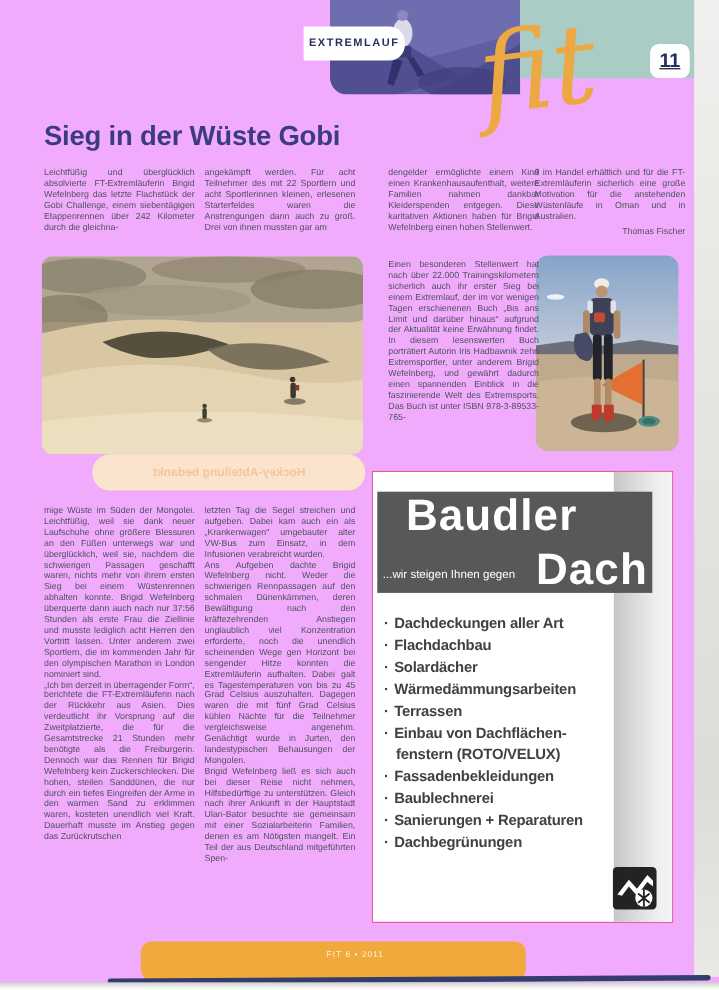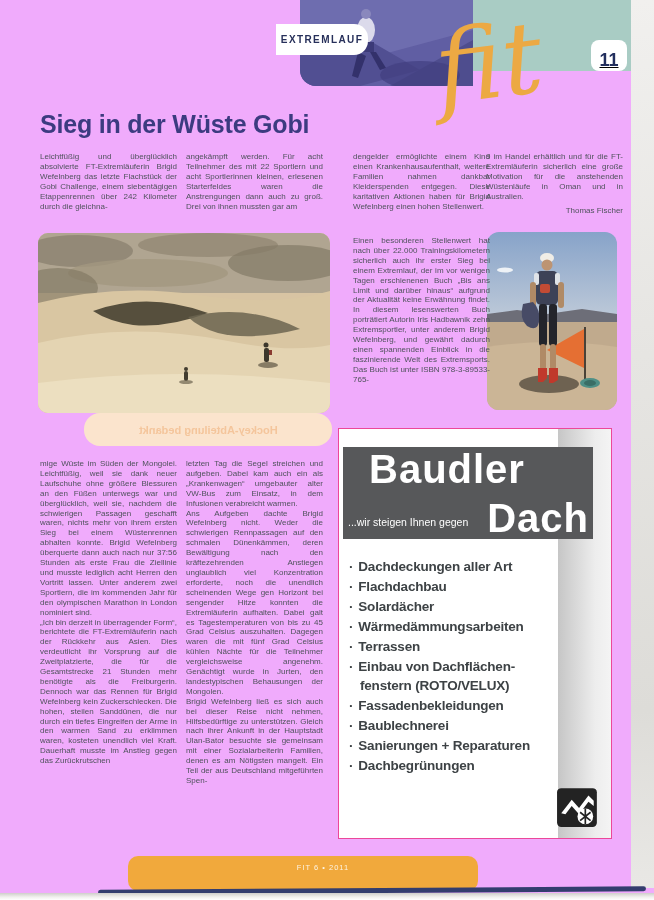--- a/index.html
+++ b/index.html
@@ -14,21 +14,21 @@
       border-radius:3px;transform:rotate(-0.35deg);}
   
   .header-photo{position:absolute;left:300px;top:0;width:173px;height:86px;
       border-bottom-left-radius:16px;overflow:hidden;}
   .teal-bar{position:absolute;left:473px;top:0;width:158px;height:71px;background:#a9ccc4;}
   .fit-logo{position:absolute;left:428px;top:-6px;width:150px;height:150px;z-index:3;}
   .extremlauf-tab{position:absolute;left:276px;top:24px;width:92px;height:31px;background:#ffffff;
       border-radius:0 14px 14px 0;display:flex;align-items:center;justify-content:center;z-index:2;}
   .extremlauf-tab span{font-size:10px;font-weight:bold;letter-spacing:1.4px;color:#27305a;}
   .page-num{position:absolute;left:591px;top:40px;width:36px;height:31px;background:#ffffff;
-      border-radius:8px;display:flex;align-items:flex-end;justify-content:center;z-index:2;text-decoration:underline;}
+      border-radius:8px;display:flex;align-items:center;justify-content:center;z-index:2;text-decoration:underline;}
   .page-num span{font-size:18px;font-weight:bold;color:#222f5e;}
   
   .title{position:absolute;left:40px;top:110px;font-size:25px;font-weight:bold;color:#3c3b80;
       letter-spacing:-0.2px;}
   .col{position:absolute;width:137px;font-size:8px;line-height:9.9px;color:#4f525c;
       text-align:justify;}
   .col p{margin:0;}
   .c1{left:40px;} .c2{left:186px;} .c3{left:353px;} .c4{left:486px;}
   .top{top:152px;}
   .author{position:absolute;left:486px;top:206px;width:137px;font-size:8px;color:#4f525c;
@@ -175,21 +175,21 @@
 
   <div class="ghost-bar">
     <span>Hockey-Abteilung bedankt</span>
   </div>
 
   <div class="col c1 c1bot">
     <p>mige Wüste im Süden der Mongolei. Leichtfüßig, weil sie dank neuer Laufschuhe ohne größere Blessuren an den Füßen unterwegs war und überglücklich, weil sie, nachdem die schwierigen Passagen geschafft waren, nichts mehr von ihrem ersten Sieg bei einem Wüstenrennen abhalten konnte. Brigid Wefelnberg überquerte dann auch nach nur 37:56 Stunden als erste Frau die Ziellinie und musste lediglich acht Herren den Vortritt lassen. Unter anderem zwei Sportlern, die im kommenden Jahr für den olympischen Marathon in London nominiert sind.</p>
     <p>„Ich bin derzeit in überragender Form“, berichtete die FT-Extremläuferin nach der Rückkehr aus Asien. Dies verdeutlicht ihr Vorsprung auf die Zweitplatzierte, die für die Gesamtstrecke 21 Stunden mehr benötigte als die Freiburgerin. Dennoch war das Rennen für Brigid Wefelnberg kein Zuckerschlecken. Die hohen, steilen Sanddünen, die nur durch ein tiefes Eingreifen der Arme in den warmen Sand zu erklimmen waren, kosteten unendlich viel Kraft. Dauerhaft musste im Anstieg gegen das Zurückrutschen</p>
   </div>
   <div class="col c2 c2bot">
-    <p>letzten Tag die Segel streichen und aufgeben. Dabei kam auch ein als „Krankenwagen“ umgebauter alter VW-Bus zum Einsatz, in dem Infusionen verabreicht warmen.</p>
+    <p>letzten Tag die Segel streichen und aufgeben. Dabei kam auch ein als „Krankenwagen“ umgebauter alter VW-Bus zum Einsatz, in dem Infusionen verabreicht wurden.</p>
     <p>Ans Aufgeben dachte Brigid Wefelnberg nicht. Weder die schwierigen Rennpassagen auf den schmalen Dünenkämmen, deren Bewältigung nach den kräftezehrenden Anstiegen unglaublich viel Konzentration erforderte, noch die unendlich scheinenden Wege gen Horizont bei sengender Hitze konnten die Extremläuferin aufhalten. Dabei galt es Tagestemperaturen von bis zu 45 Grad Celsius auszuhalten. Dagegen waren die mit fünf Grad Celsius kühlen Nächte für die Teilnehmer vergleichsweise angenehm. Genächtigt wurde in Jurten, den landestypischen Behausungen der Mongolen.</p>
     <p>Brigid Wefelnberg ließ es sich auch bei dieser Reise nicht nehmen, Hilfsbedürftige zu unterstützen. Gleich nach ihrer Ankunft in der Hauptstadt Ulan-Bator besuchte sie gemeinsam mit einer Sozialarbeiterin Familien, denen es am Nötigsten mangelt. Ein Teil der aus Deutschland mitgeführten Spen-</p>
   </div>
 
   <div class="ad">
     <div class="ad-stripe"></div>
     <div class="ad-band">
       <div class="ad-brand1">Baudler</div>
       <div class="ad-tagline">...wir steigen Ihnen gegen</div>
       <div class="ad-brand2">Dach</div>

